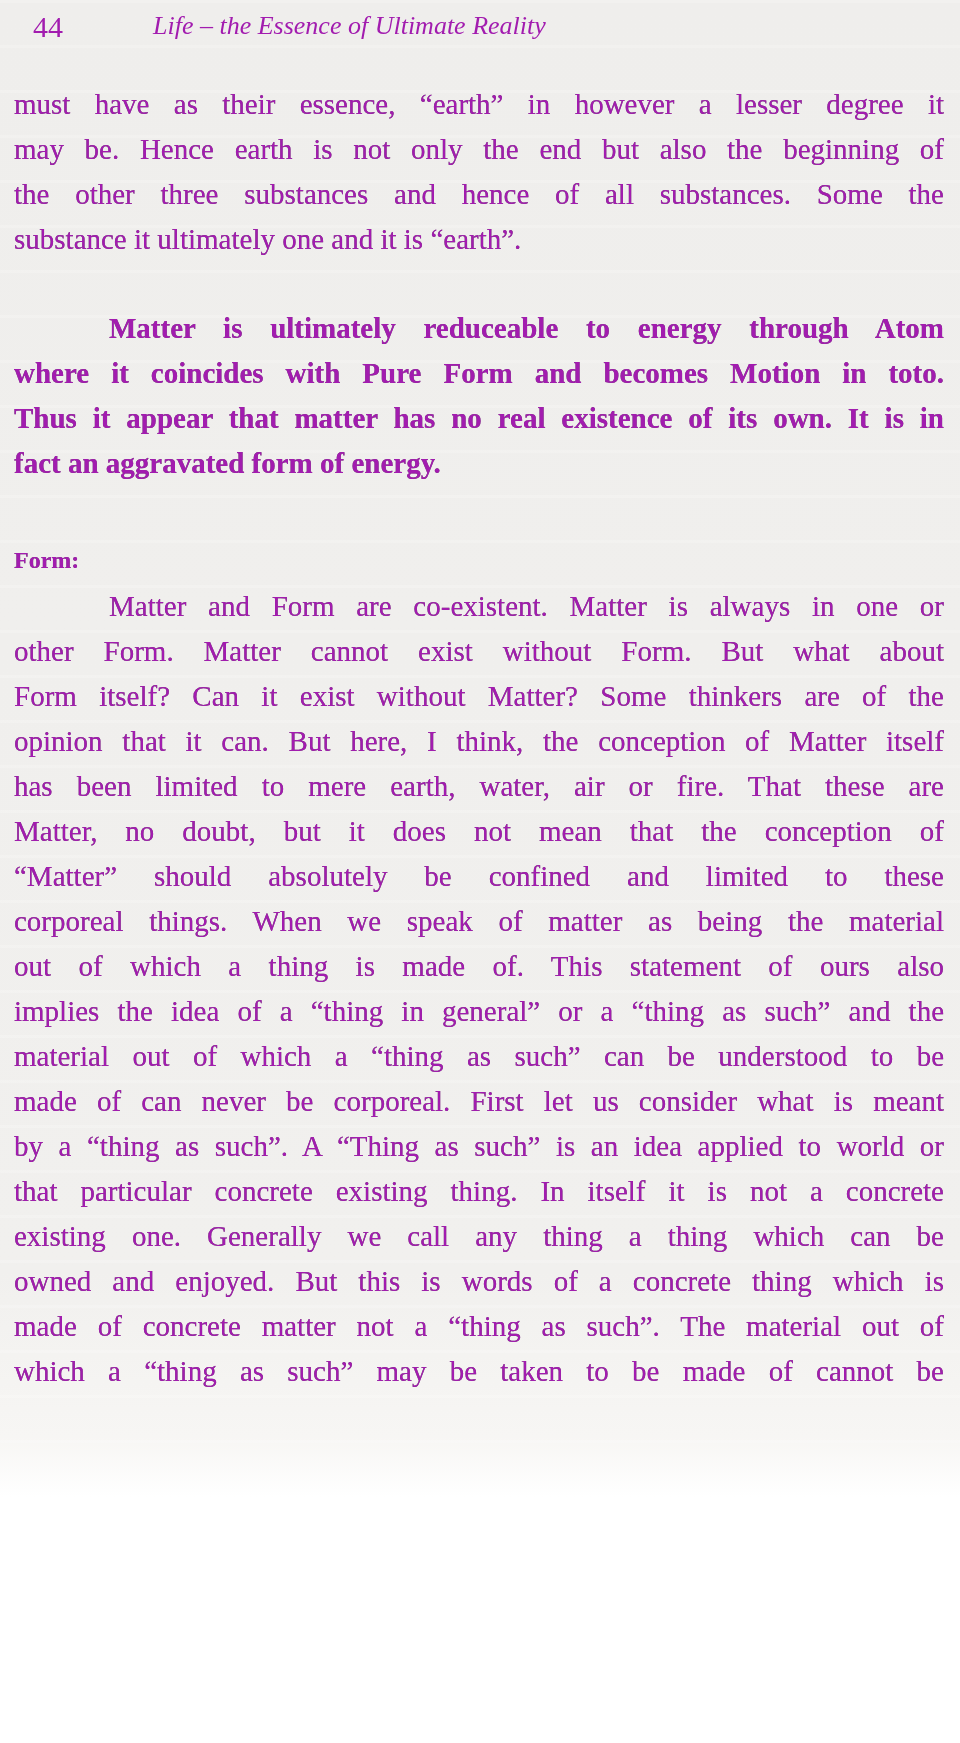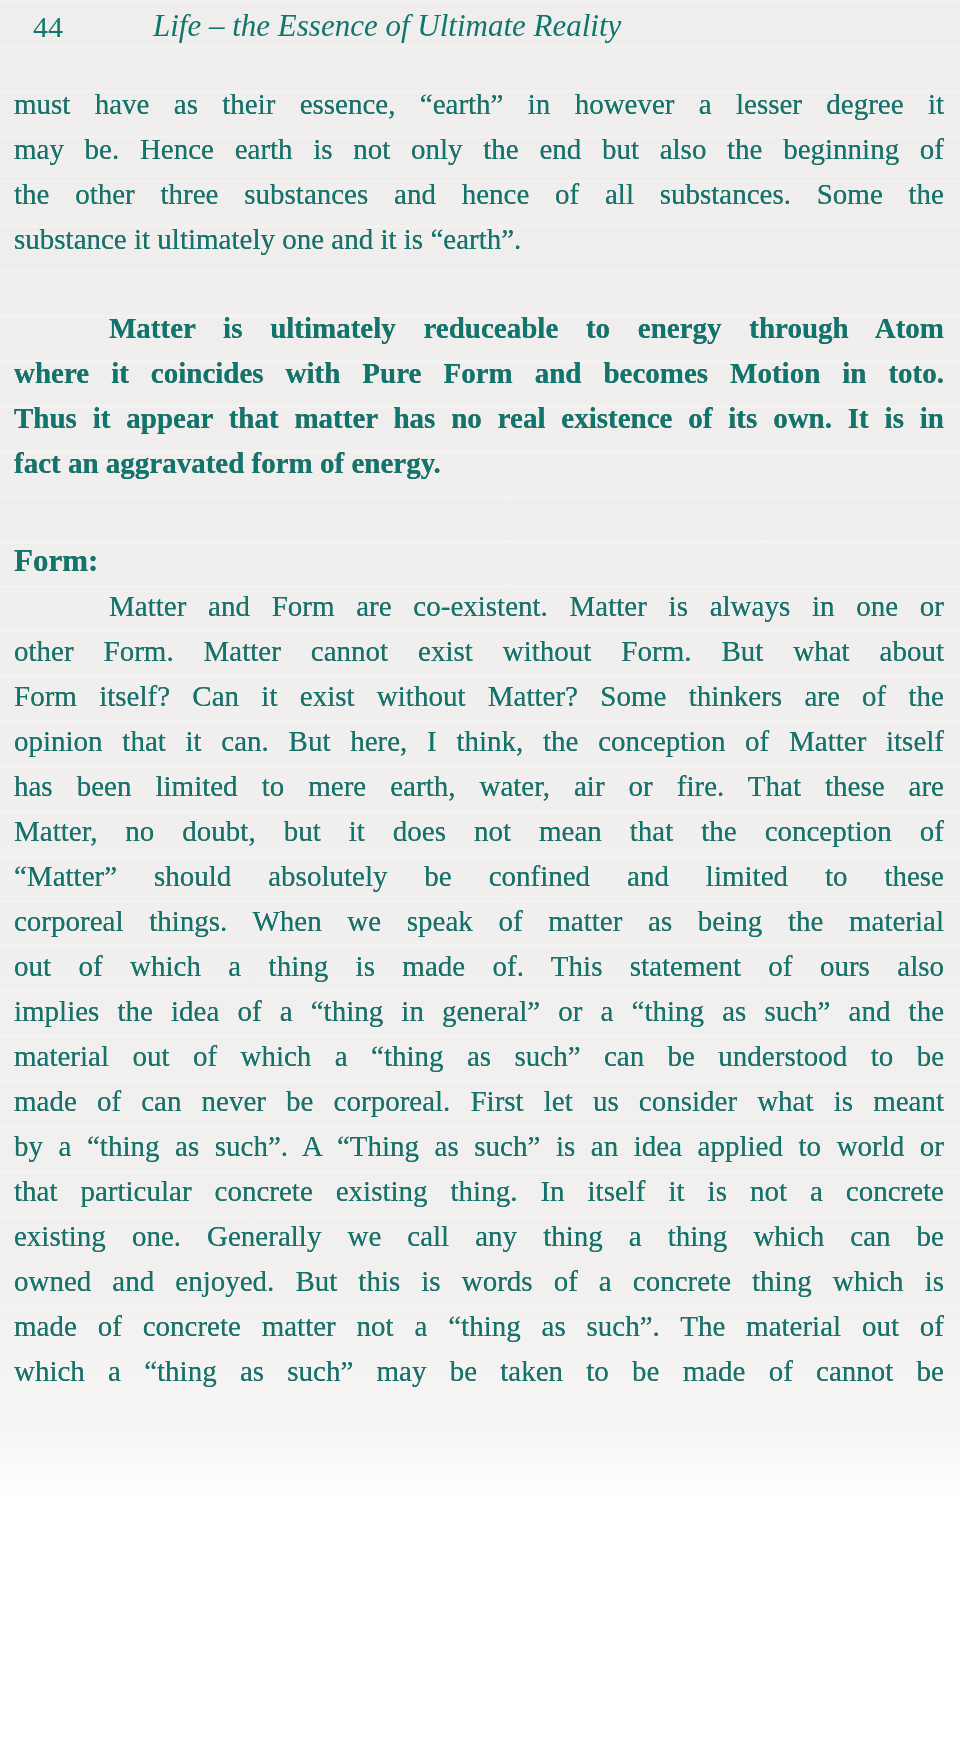--- a/index.html
+++ b/index.html
@@ -7,21 +7,21 @@
     padding: 0;
     background: #ffffff;
   }
   .page {
     position: relative;
     width: 960px;
     height: 1743px;
     background: #ffffff;
     overflow: hidden;
     font-family: "Liberation Serif", "DejaVu Serif", serif;
-    color: #0f766e;
+    color: #a21caf;
   }
   
   .scan-bg {
     position: absolute;
     top: 0; left: 0; right: 0;
     height: 1497px;
     background:
       repeating-linear-gradient(180deg,
         rgba(255,255,255,0.18) 0px, rgba(255,255,255,0.18) 3px,
         rgba(0,0,0,0.00) 3px, rgba(0,0,0,0.00) 45px),
@@ -37,21 +37,21 @@
     left: 33px;
     top: 10px;
     font-size: 30px;
     line-height: 34px;
   }
   .running-title {
     position: absolute;
     left: 153px;
     top: 8px;
     font-style: italic;
-    font-size: 31px;
+    font-size: 26px;
     line-height: 36px;
     white-space: nowrap;
   }
   .para {
     position: absolute;
     left: 14px;
     right: 16px;
   }
   .line {
     font-size: 29px;
@@ -66,21 +66,21 @@
   }
   .line.first-indent {
     text-indent: 95px;
   }
   .para1 { top: 82px; }
   .para2 { top: 306px; font-weight: bold; }
   .section-heading {
     position: absolute;
     left: 14px;
     top: 538px;
-    font-size: 31px;
+    font-size: 24px;
     line-height: 45px;
     font-weight: bold;
     text-shadow: 0 0 0.6px rgba(25,25,25,0.65);
   }
   .para3 { top: 584px; }
 </style>
 </head>
 <body>
 
 <div class="page">

